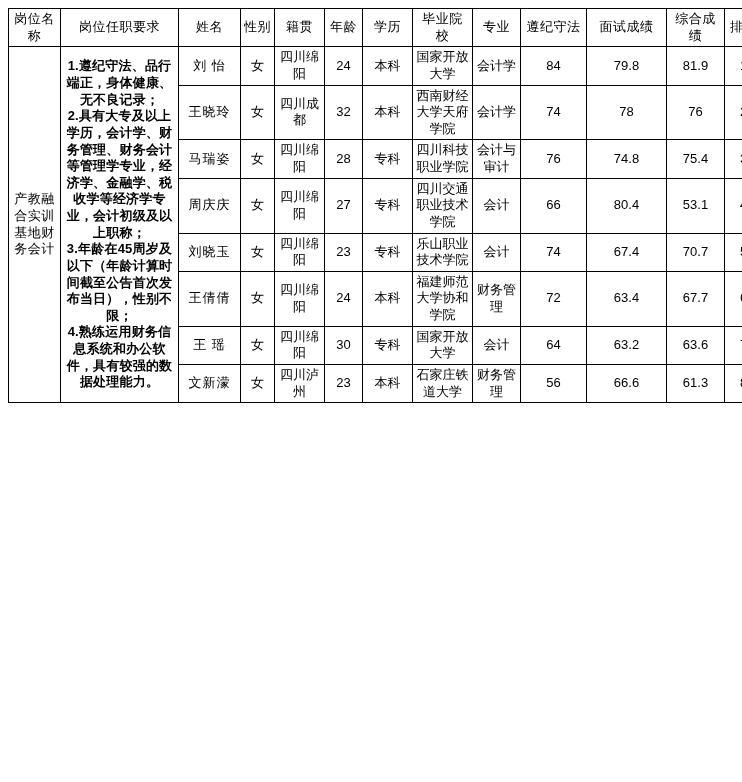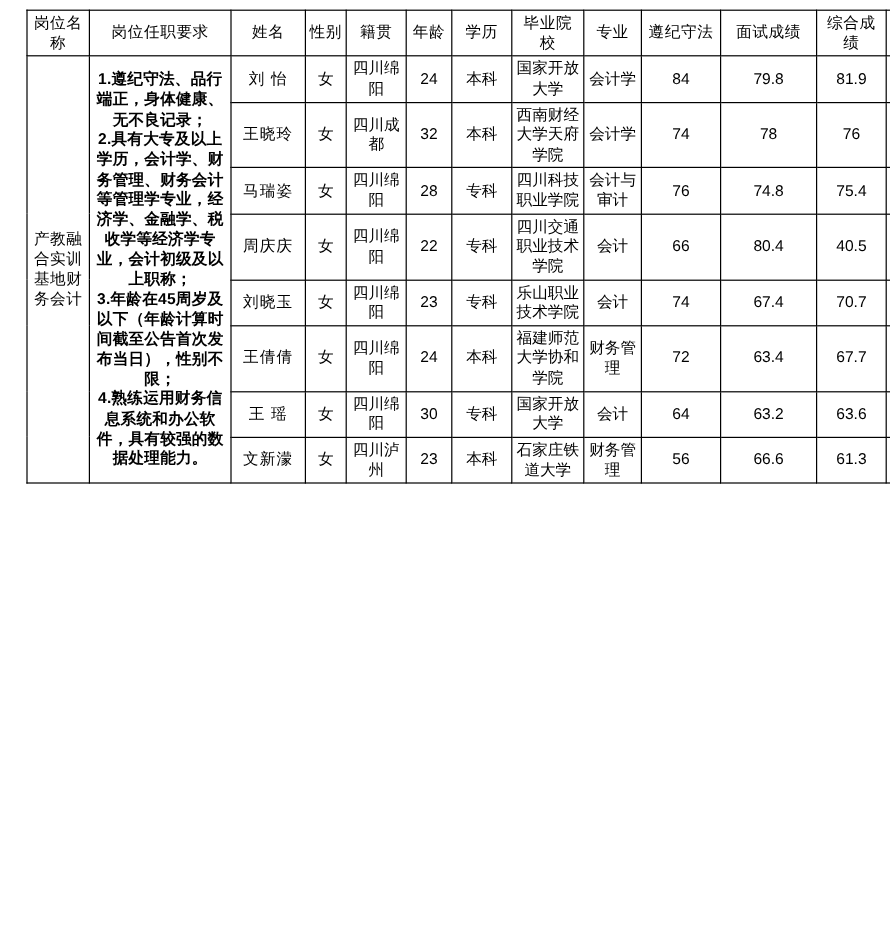--- a/index.html
+++ b/index.html
@@ -8,21 +8,21 @@
     background: #ffffff;
   }
   body {
     width: 742px;
     height: 782px;
     font-family: "Liberation Sans", "DejaVu Sans", sans-serif;
     color: #000000;
     overflow: hidden;
   }
   #sheet {
-    padding: 8px 8px 0 22px;
+    padding: 8px 8px 0 8px;
     box-sizing: border-box;
   }
   table.grid {
     border-collapse: collapse;
     table-layout: fixed;
     width: 726px;
     margin: 0;
   }
   table.grid td, table.grid th {
     border: 1px solid #000000;
@@ -158,27 +158,27 @@
         <td class="major">会计与审计</td>
         <td class="num">76</td>
         <td class="num">74.8</td>
         <td class="num">75.4</td>
         <td class="num">3</td>
       </tr>
       <tr>
         <td class="name">周庆庆</td>
         <td>女</td>
         <td>四川绵阳</td>
-        <td class="num">22</td>
+        <td class="num">27</td>
         <td>专科</td>
         <td class="school">四川交通职业技术学院</td>
         <td class="major">会计</td>
         <td class="num">66</td>
         <td class="num">80.4</td>
-        <td class="num">40.5</td>
+        <td class="num">53.1</td>
         <td class="num">4</td>
       </tr>
       <tr>
         <td class="name">刘晓玉</td>
         <td>女</td>
         <td>四川绵阳</td>
         <td class="num">23</td>
         <td>专科</td>
         <td class="school">乐山职业技术学院</td>
         <td class="major">会计</td>

